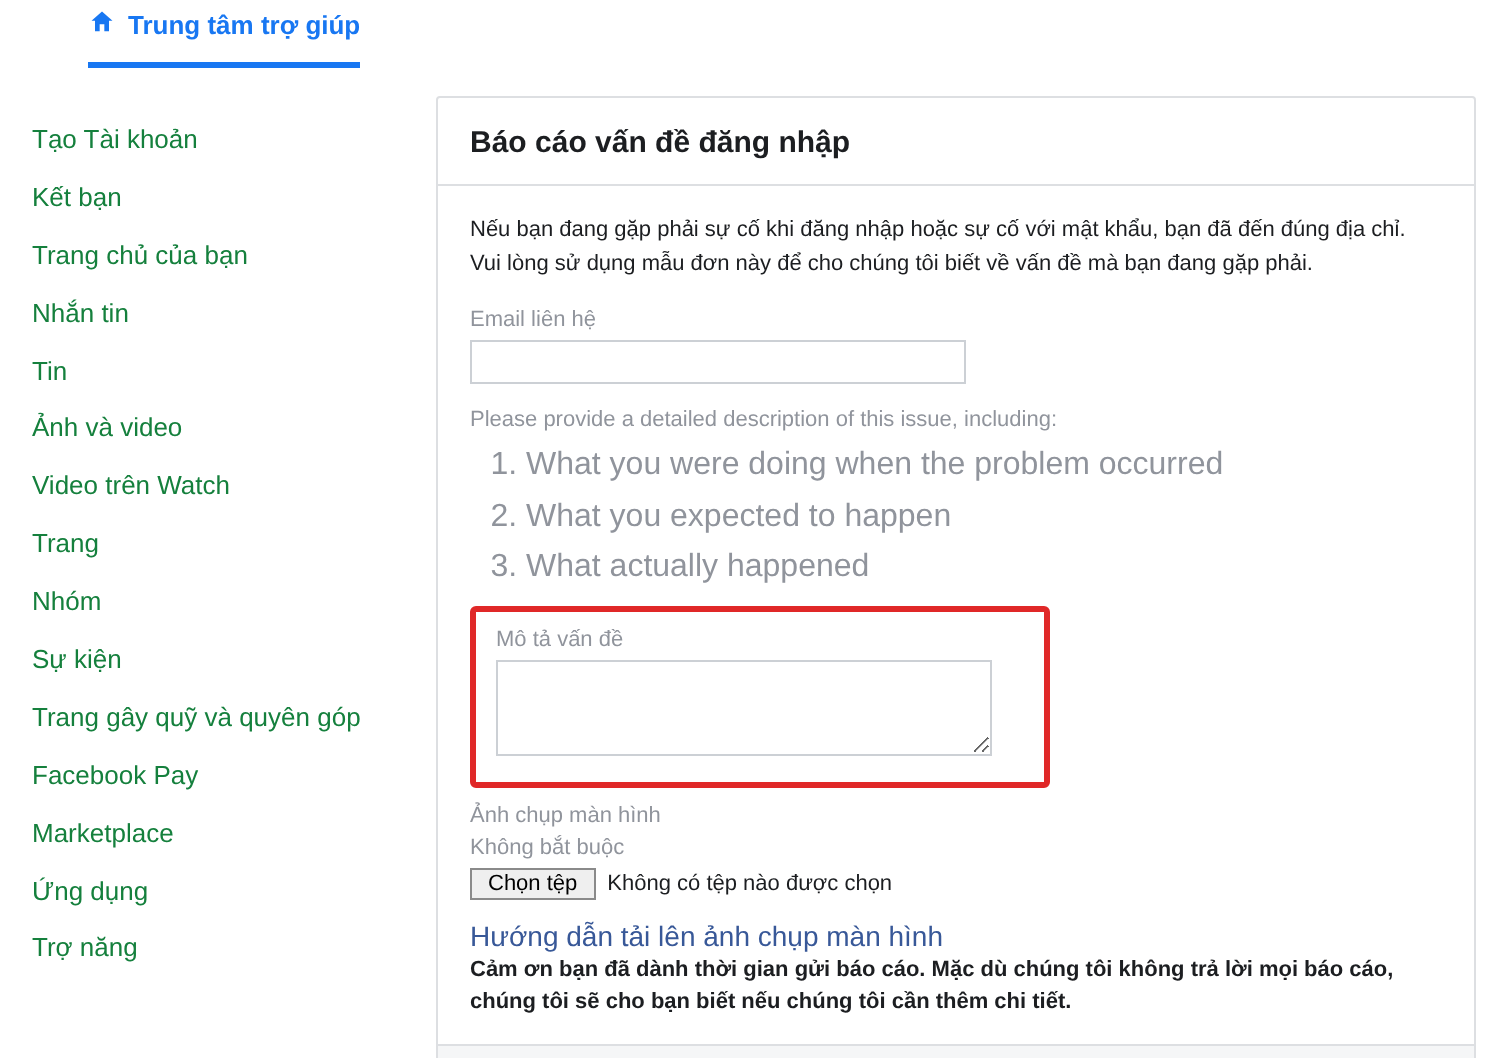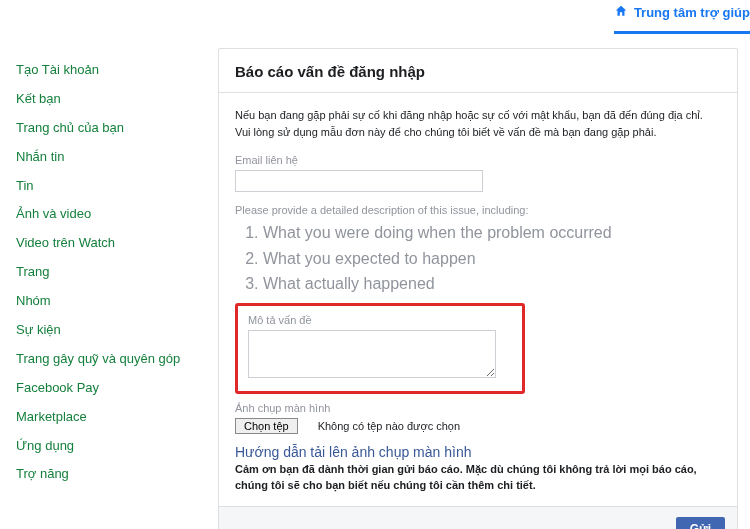--- a/index.html
+++ b/index.html
@@ -11,21 +11,20 @@
       width: 750px;
       height: 529px;
       overflow: hidden;
     }
     .header {
       padding: 0 0 0 44px;
       height: 38px;
       display: flex;
       align-items: center;
       border-bottom: 1px solid transparent;
-      justify-content: flex-end;
     }
     .header-tab {
       display: inline-flex;
       align-items: center;
       gap: 6px;
       color: #1877f2;
       font-size: 13px;
       font-weight: 600;
       padding-bottom: 10px;
       border-bottom: 3px solid #1877f2;
@@ -112,21 +111,21 @@
       font-size: 11px;
       padding: 2px 4px;
       font-family: inherit;
     }
     .section-after {
       margin-top: 8px;
     }
     .file-row {
       display: flex;
       align-items: center;
-      gap: 20px;
+      gap: 6px;
       margin-top: 4px;
     }
     .file-btn {
       font-size: 11px;
       padding: 1px 8px;
       border: 1px solid #8a8a8a;
       background: #efefef;
       cursor: pointer;
     }
     .no-file {
@@ -214,20 +213,21 @@
           <li>What actually happened</li>
         </ol>
 
         <div class="highlight-box">
           <div class="field-label">Mô tả vấn đề</div>
           <textarea class="issue-textarea" style=""></textarea>
         </div>
 
         <div class="section-after">
           <div class="field-label">Ảnh chụp màn hình</div>
+          <div class="field-label">Không bắt buộc</div>
           <div class="file-row">
             <button class="file-btn">Chọn tệp</button>
             <span class="no-file">Không có tệp nào được chọn</span>
           </div>
           <a class="link">Hướng dẫn tải lên ảnh chụp màn hình</a>
           <p class="thanks">Cảm ơn bạn đã dành thời gian gửi báo cáo. Mặc dù chúng tôi không trả lời mọi báo cáo, chúng tôi sẽ cho bạn biết nếu chúng tôi cần thêm chi tiết.</p>
         </div>
       </div>
       <div class="panel-footer">
         <button class="submit-btn">Gửi</button>

